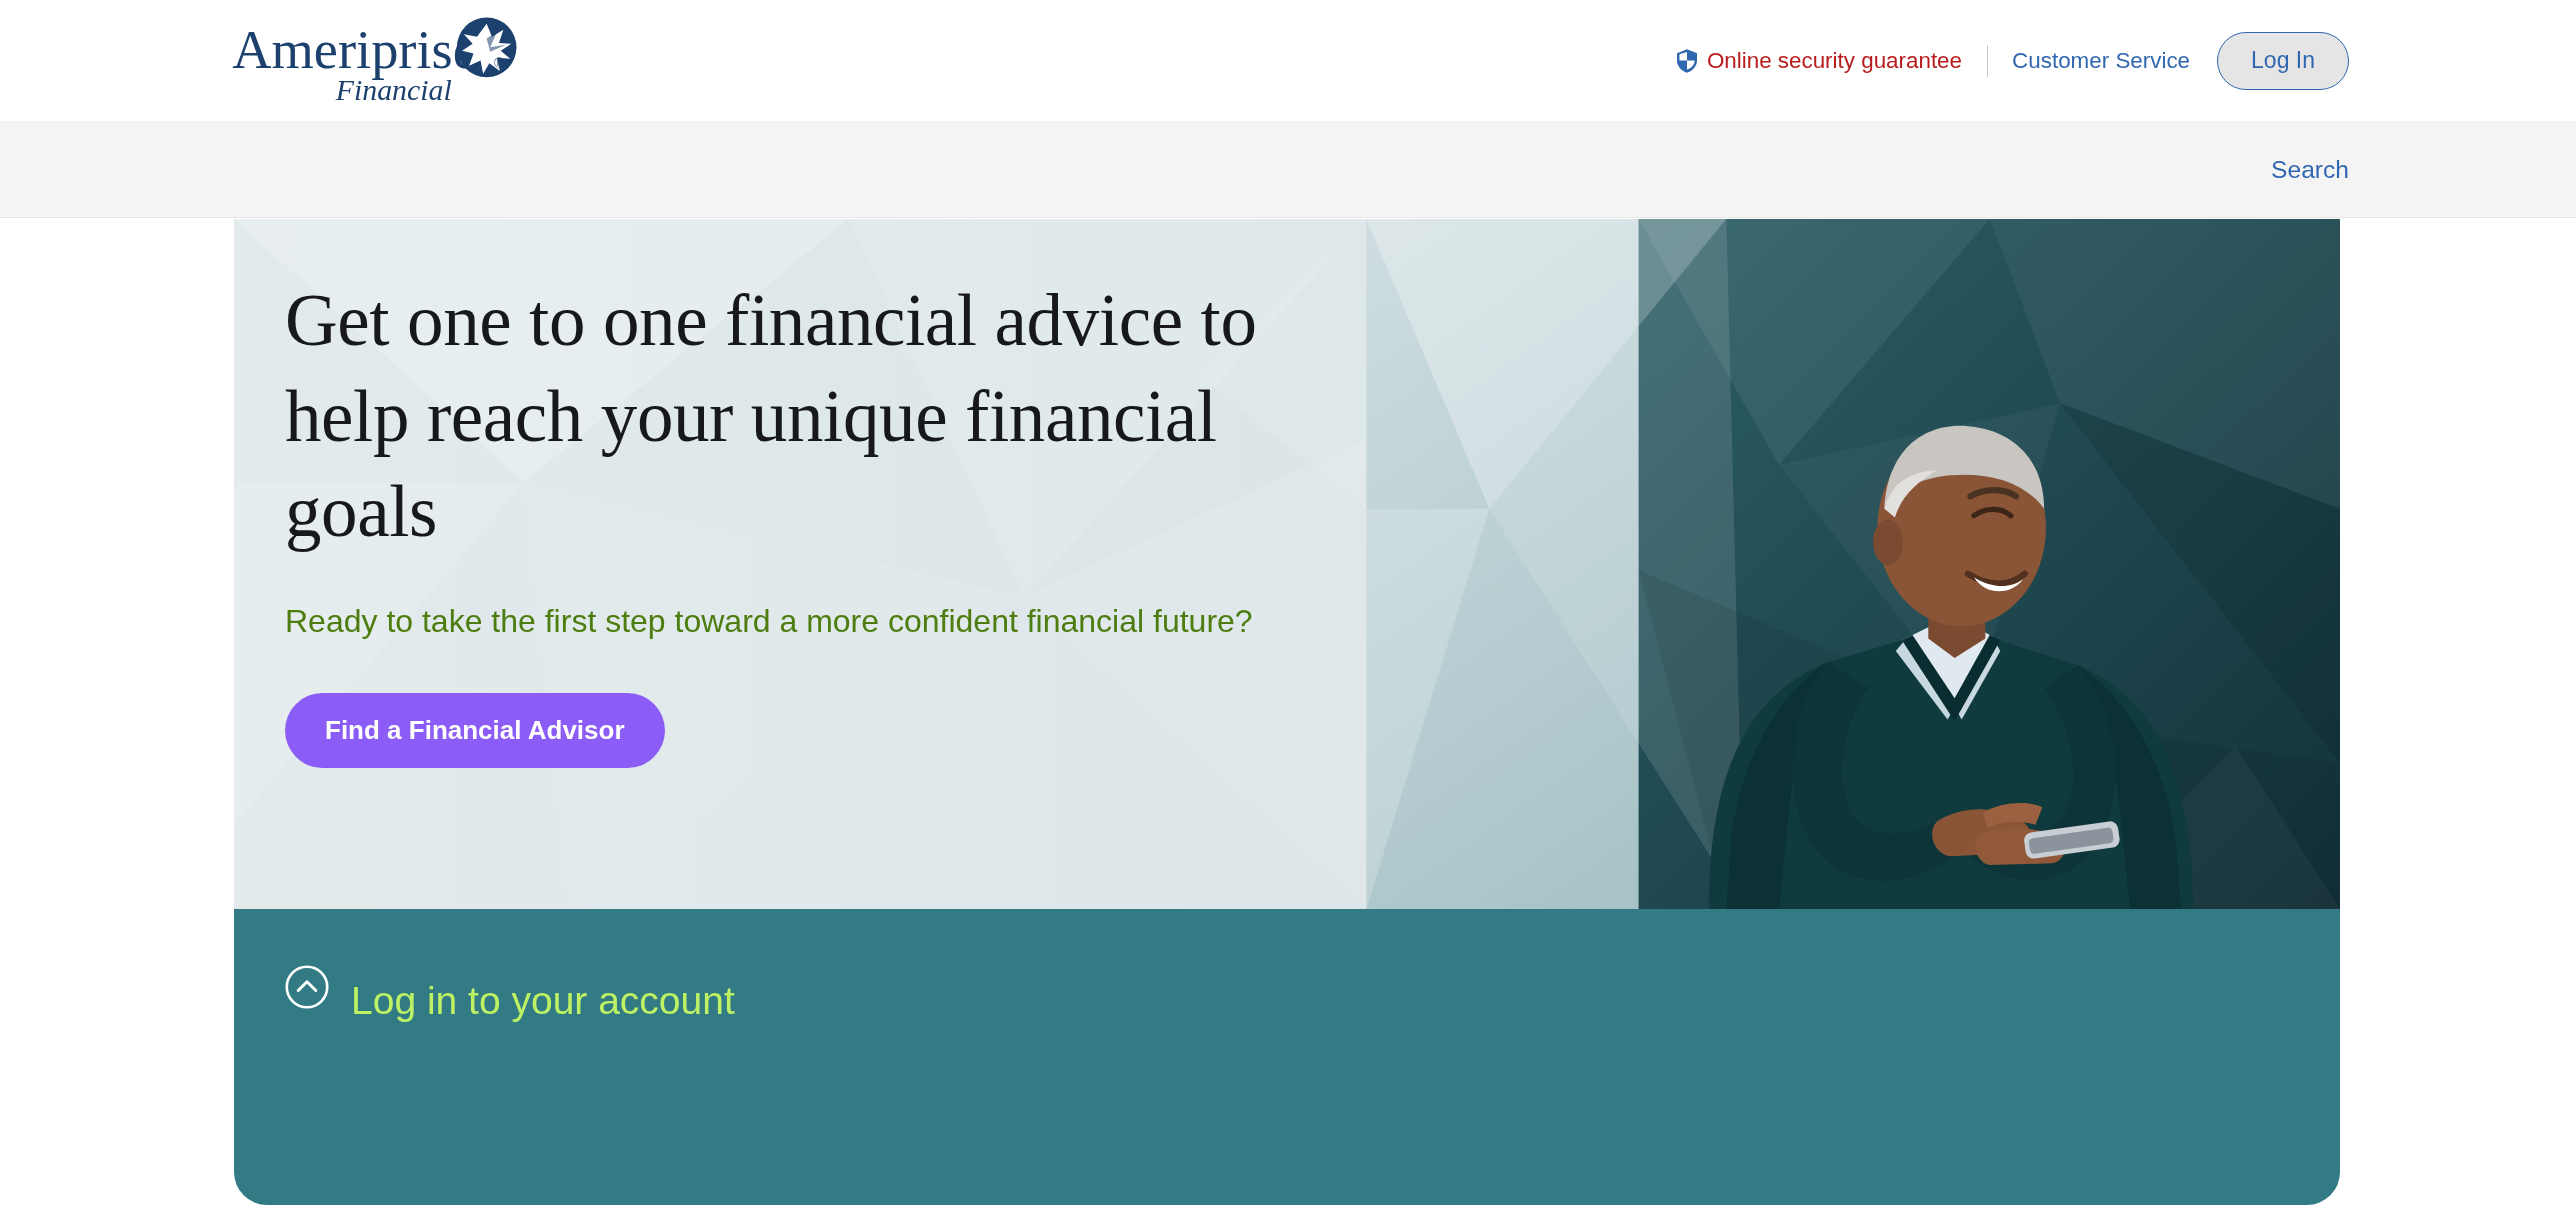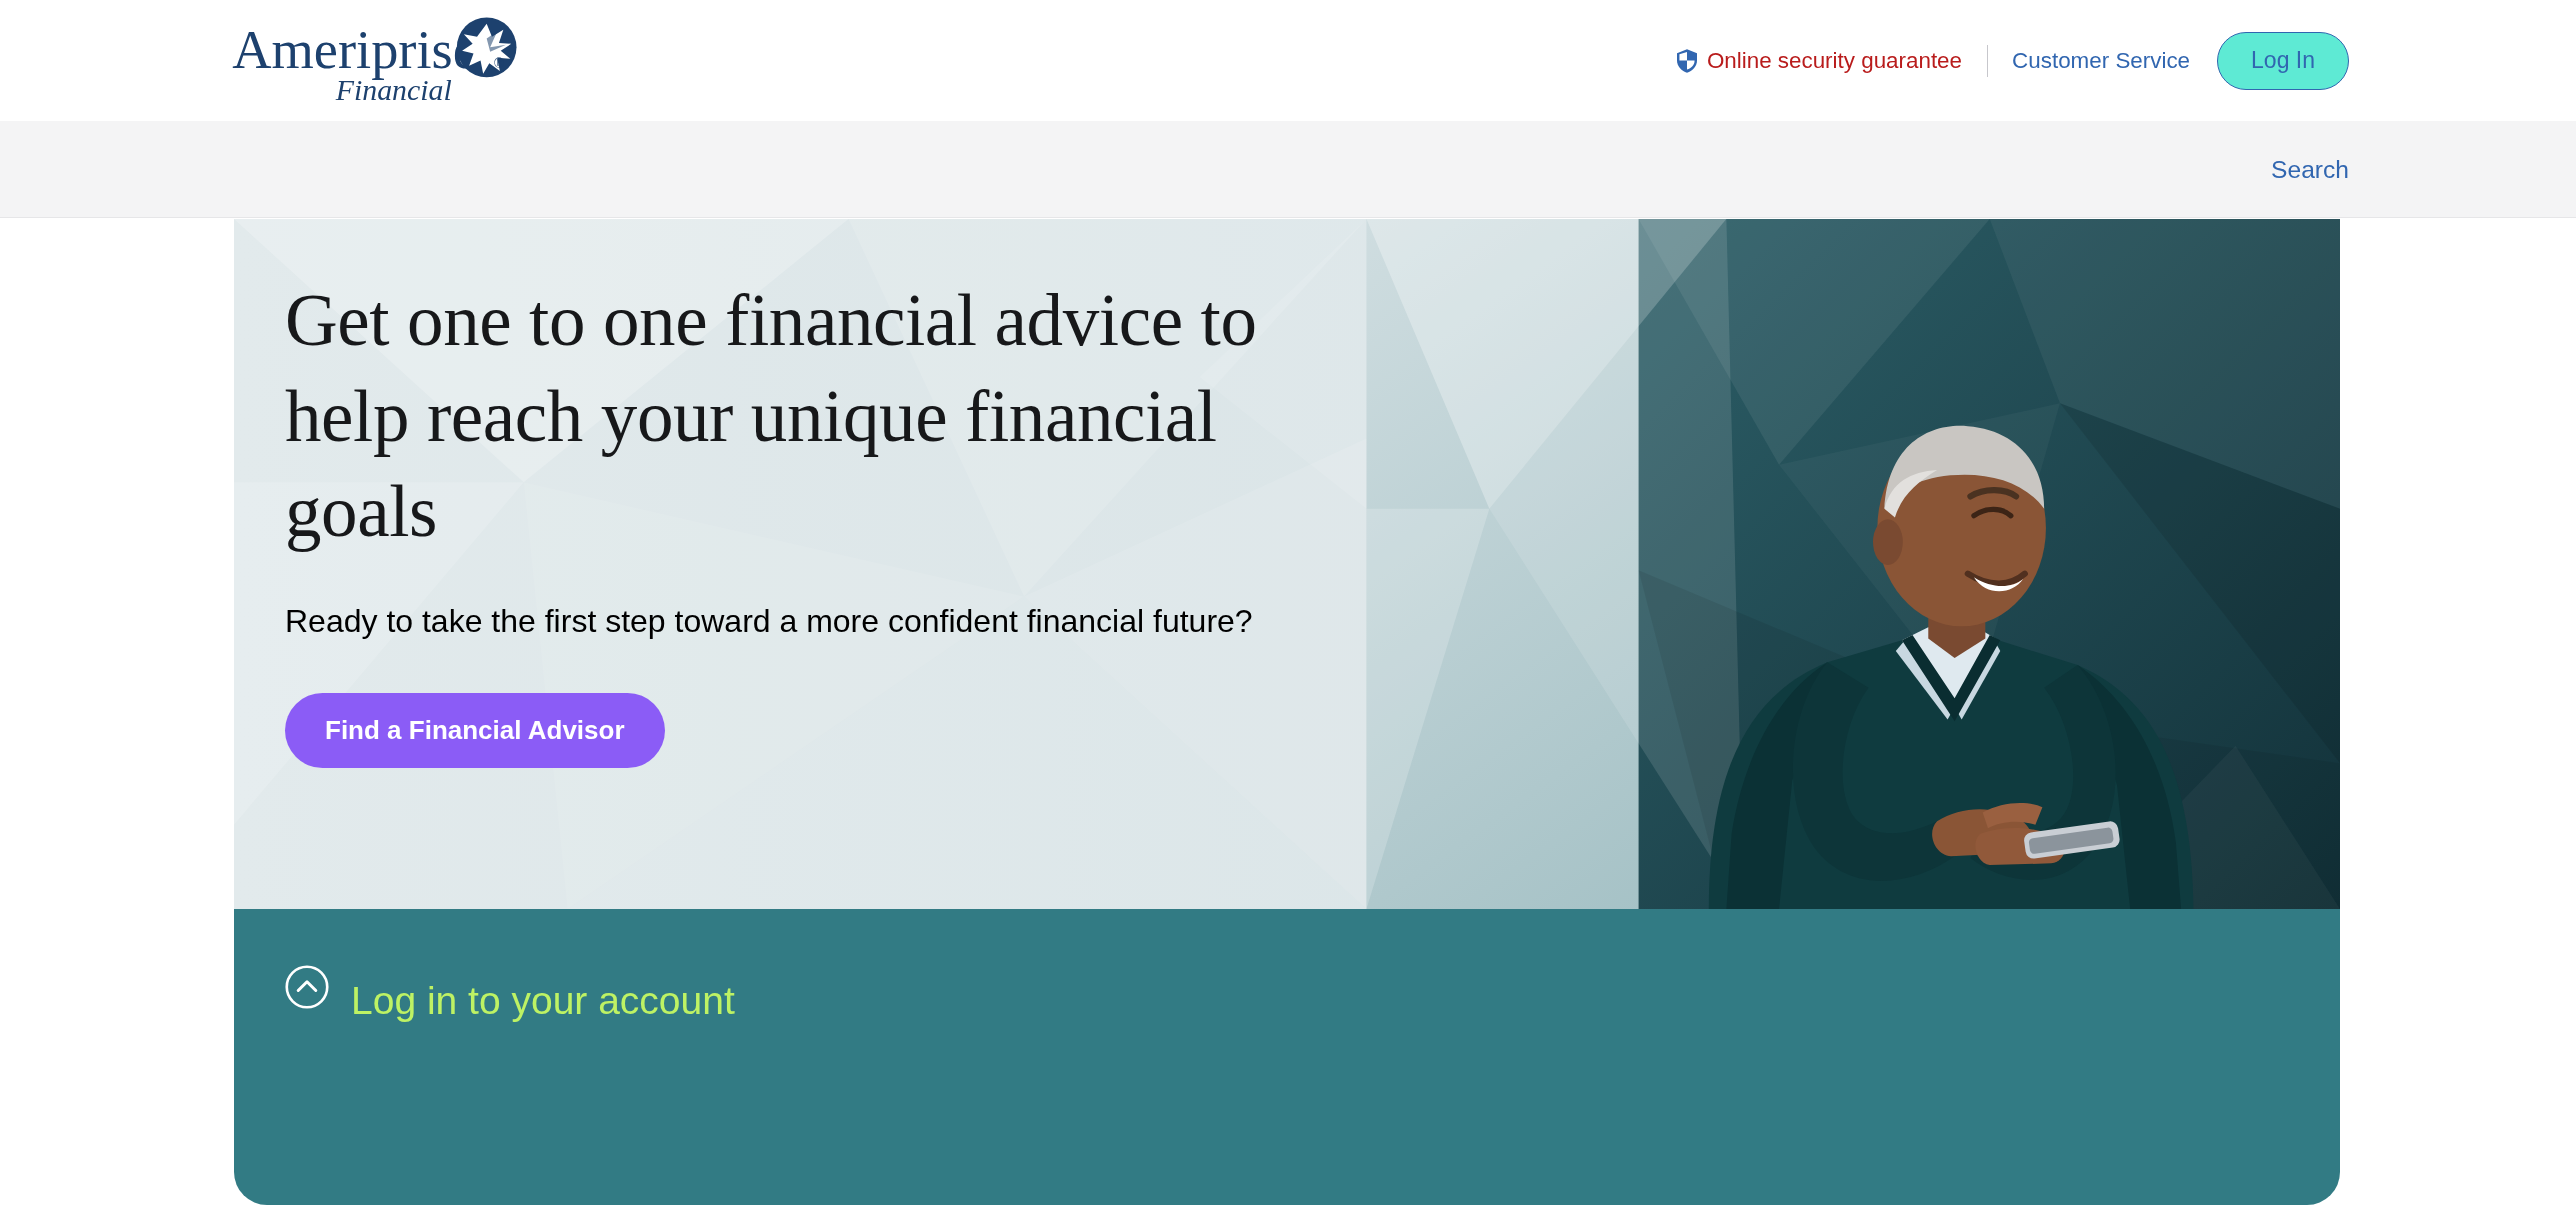--- a/index.html
+++ b/index.html
@@ -88,21 +88,21 @@
     font-size: 23px;
     font-weight: bold;
     font-family: "Liberation Sans", sans-serif;
     cursor: pointer;
     white-space: nowrap;
   }
 
   .btn-header-login {
     margin-left: 27px;
     margin-right: 227px;
-    background: #5eead4;
+    background: #e5e5e5;
     color: #3166b0;
     border: 1.8px solid #3166b0;
     border-radius: 44px;
     height: 58px;
     padding: 0 33px;
     font-size: 23px;
     font-family: "Liberation Sans", sans-serif;
     cursor: pointer;
     white-space: nowrap;
   }
@@ -197,21 +197,21 @@
     line-height: 1.31;
     color: #17181a;
     font-weight: normal;
     letter-spacing: -0.4px;
   }
 
   .hero-sub {
     margin-top: 39px;
     font-size: 32px;
     line-height: 1.42;
-    color: #000000;
+    color: #4d7c0f;
     max-width: 983px;
   }
 
   .btn-hero-cta {
     margin-top: 49px;
     background: #8b5cf6;
     color: #ffffff;
     border: none;
     border-radius: 53px;
     height: 75px;

